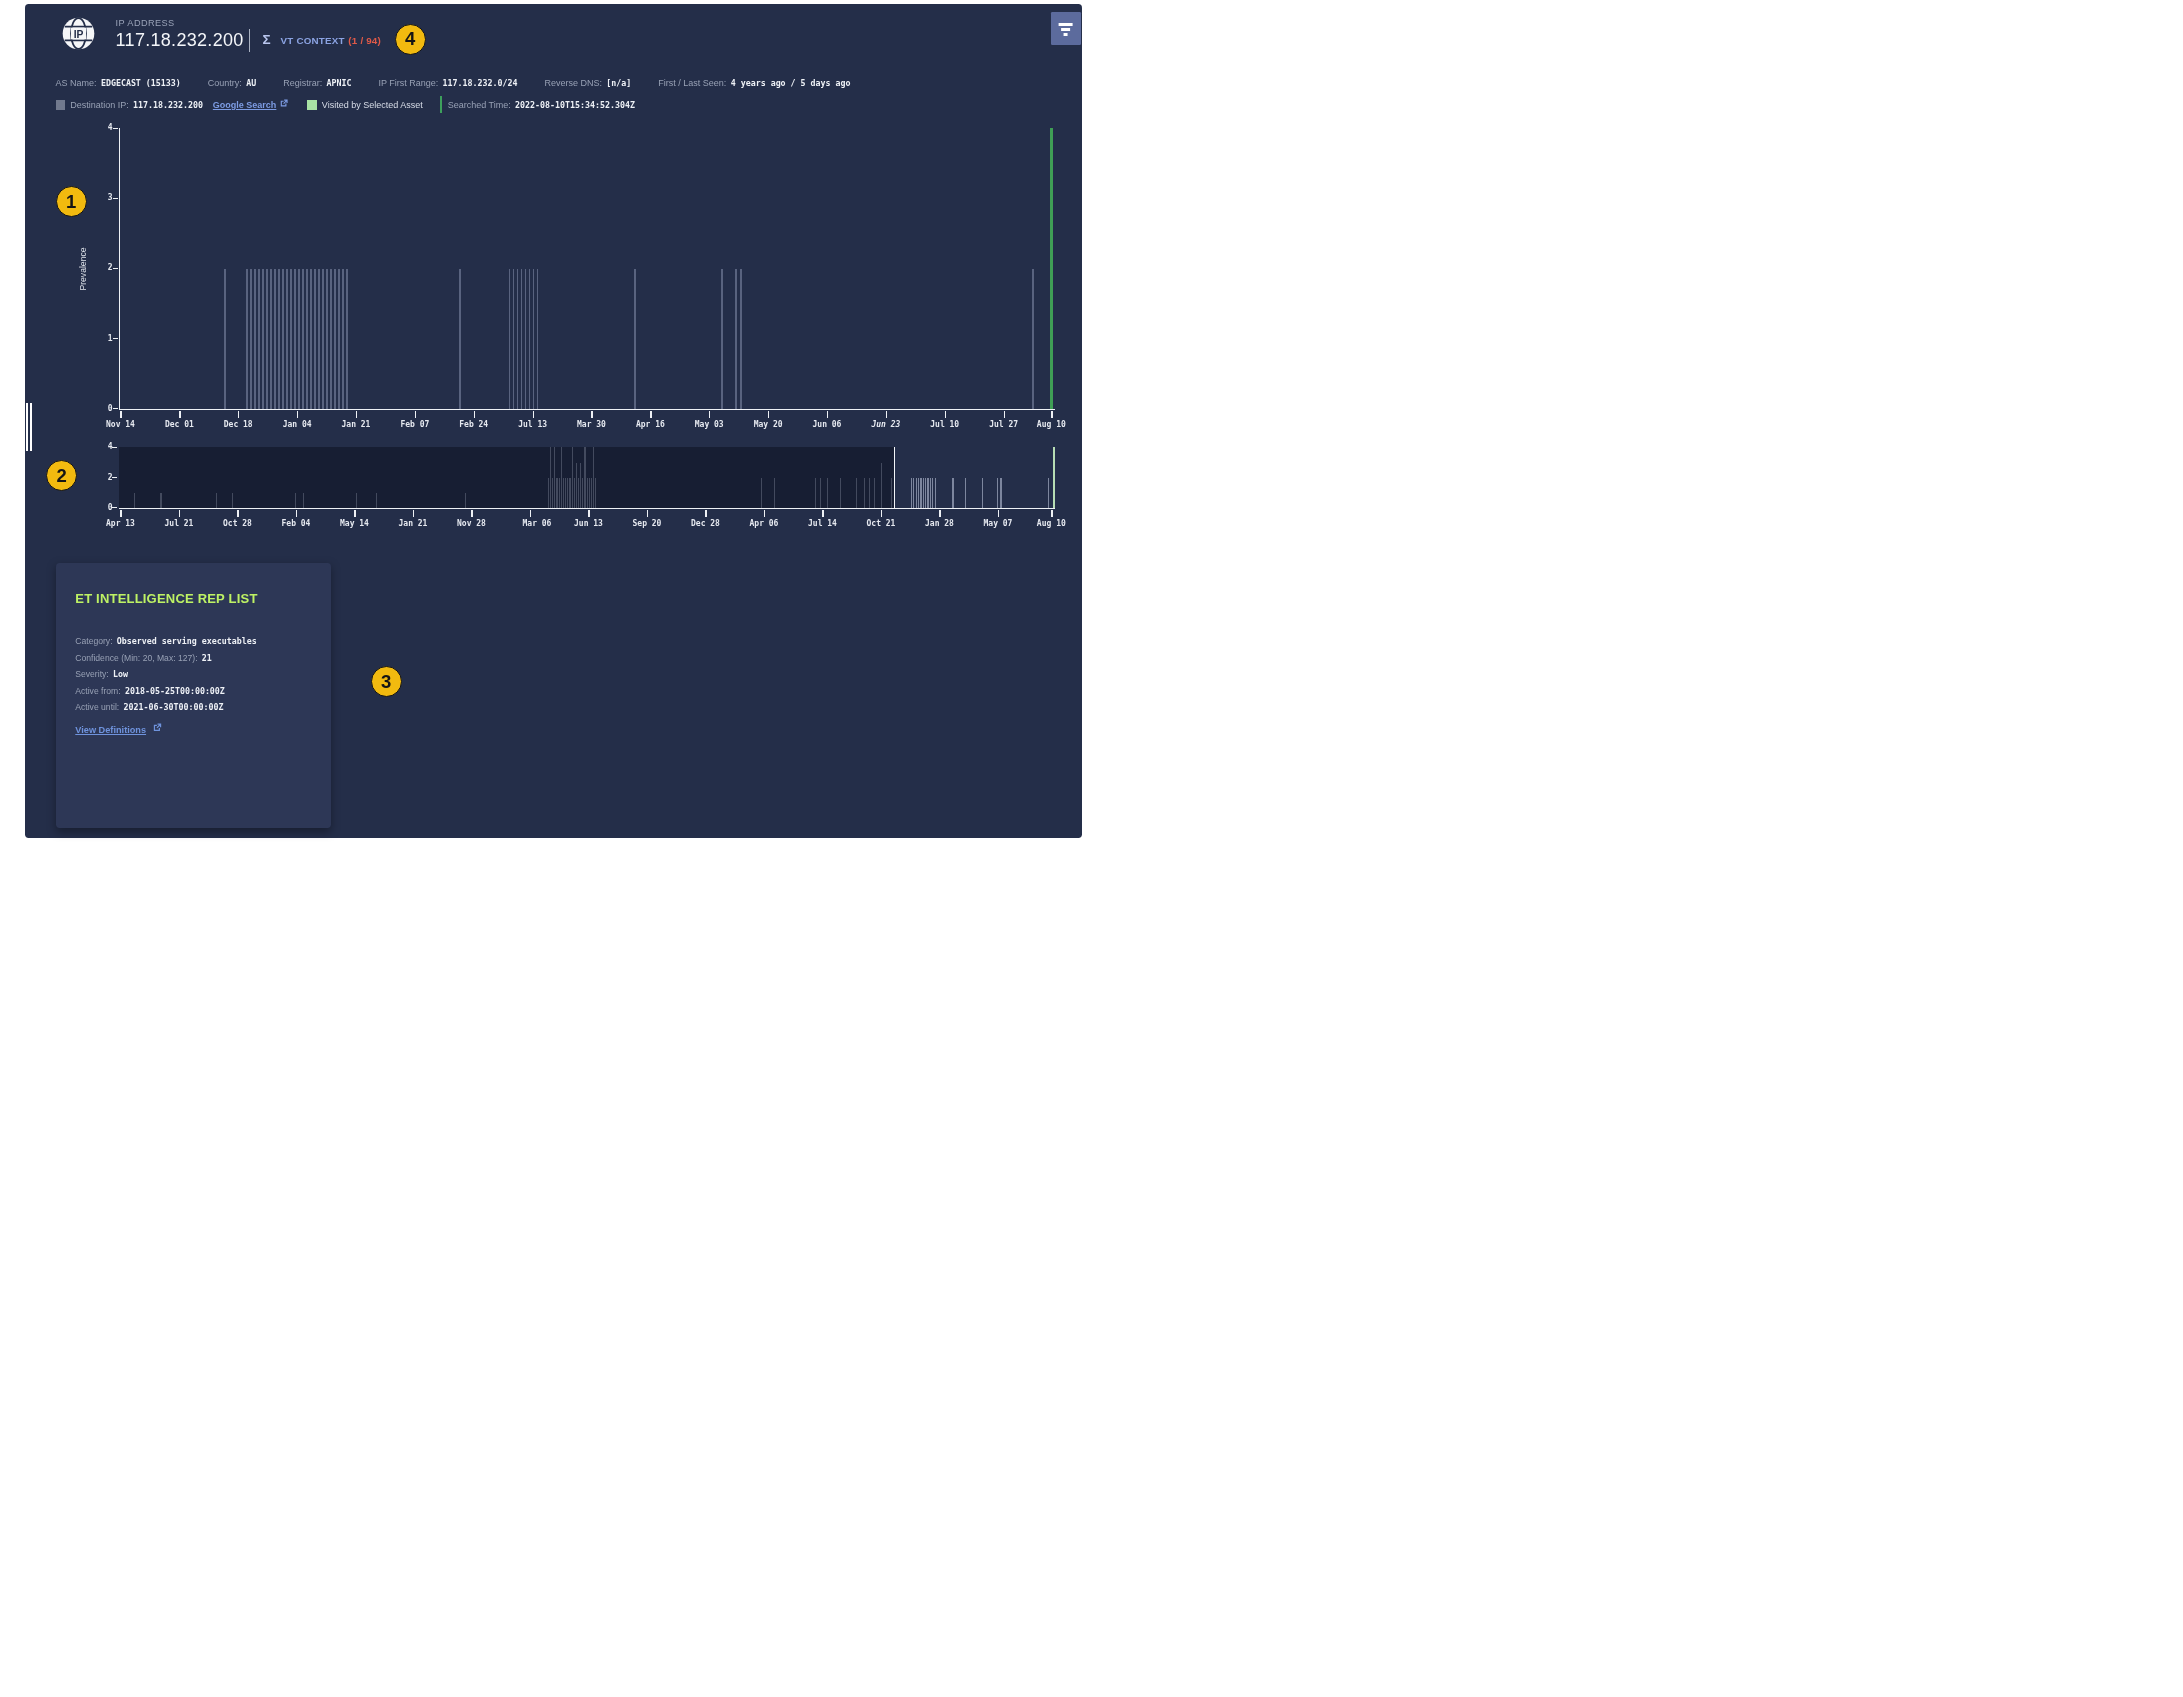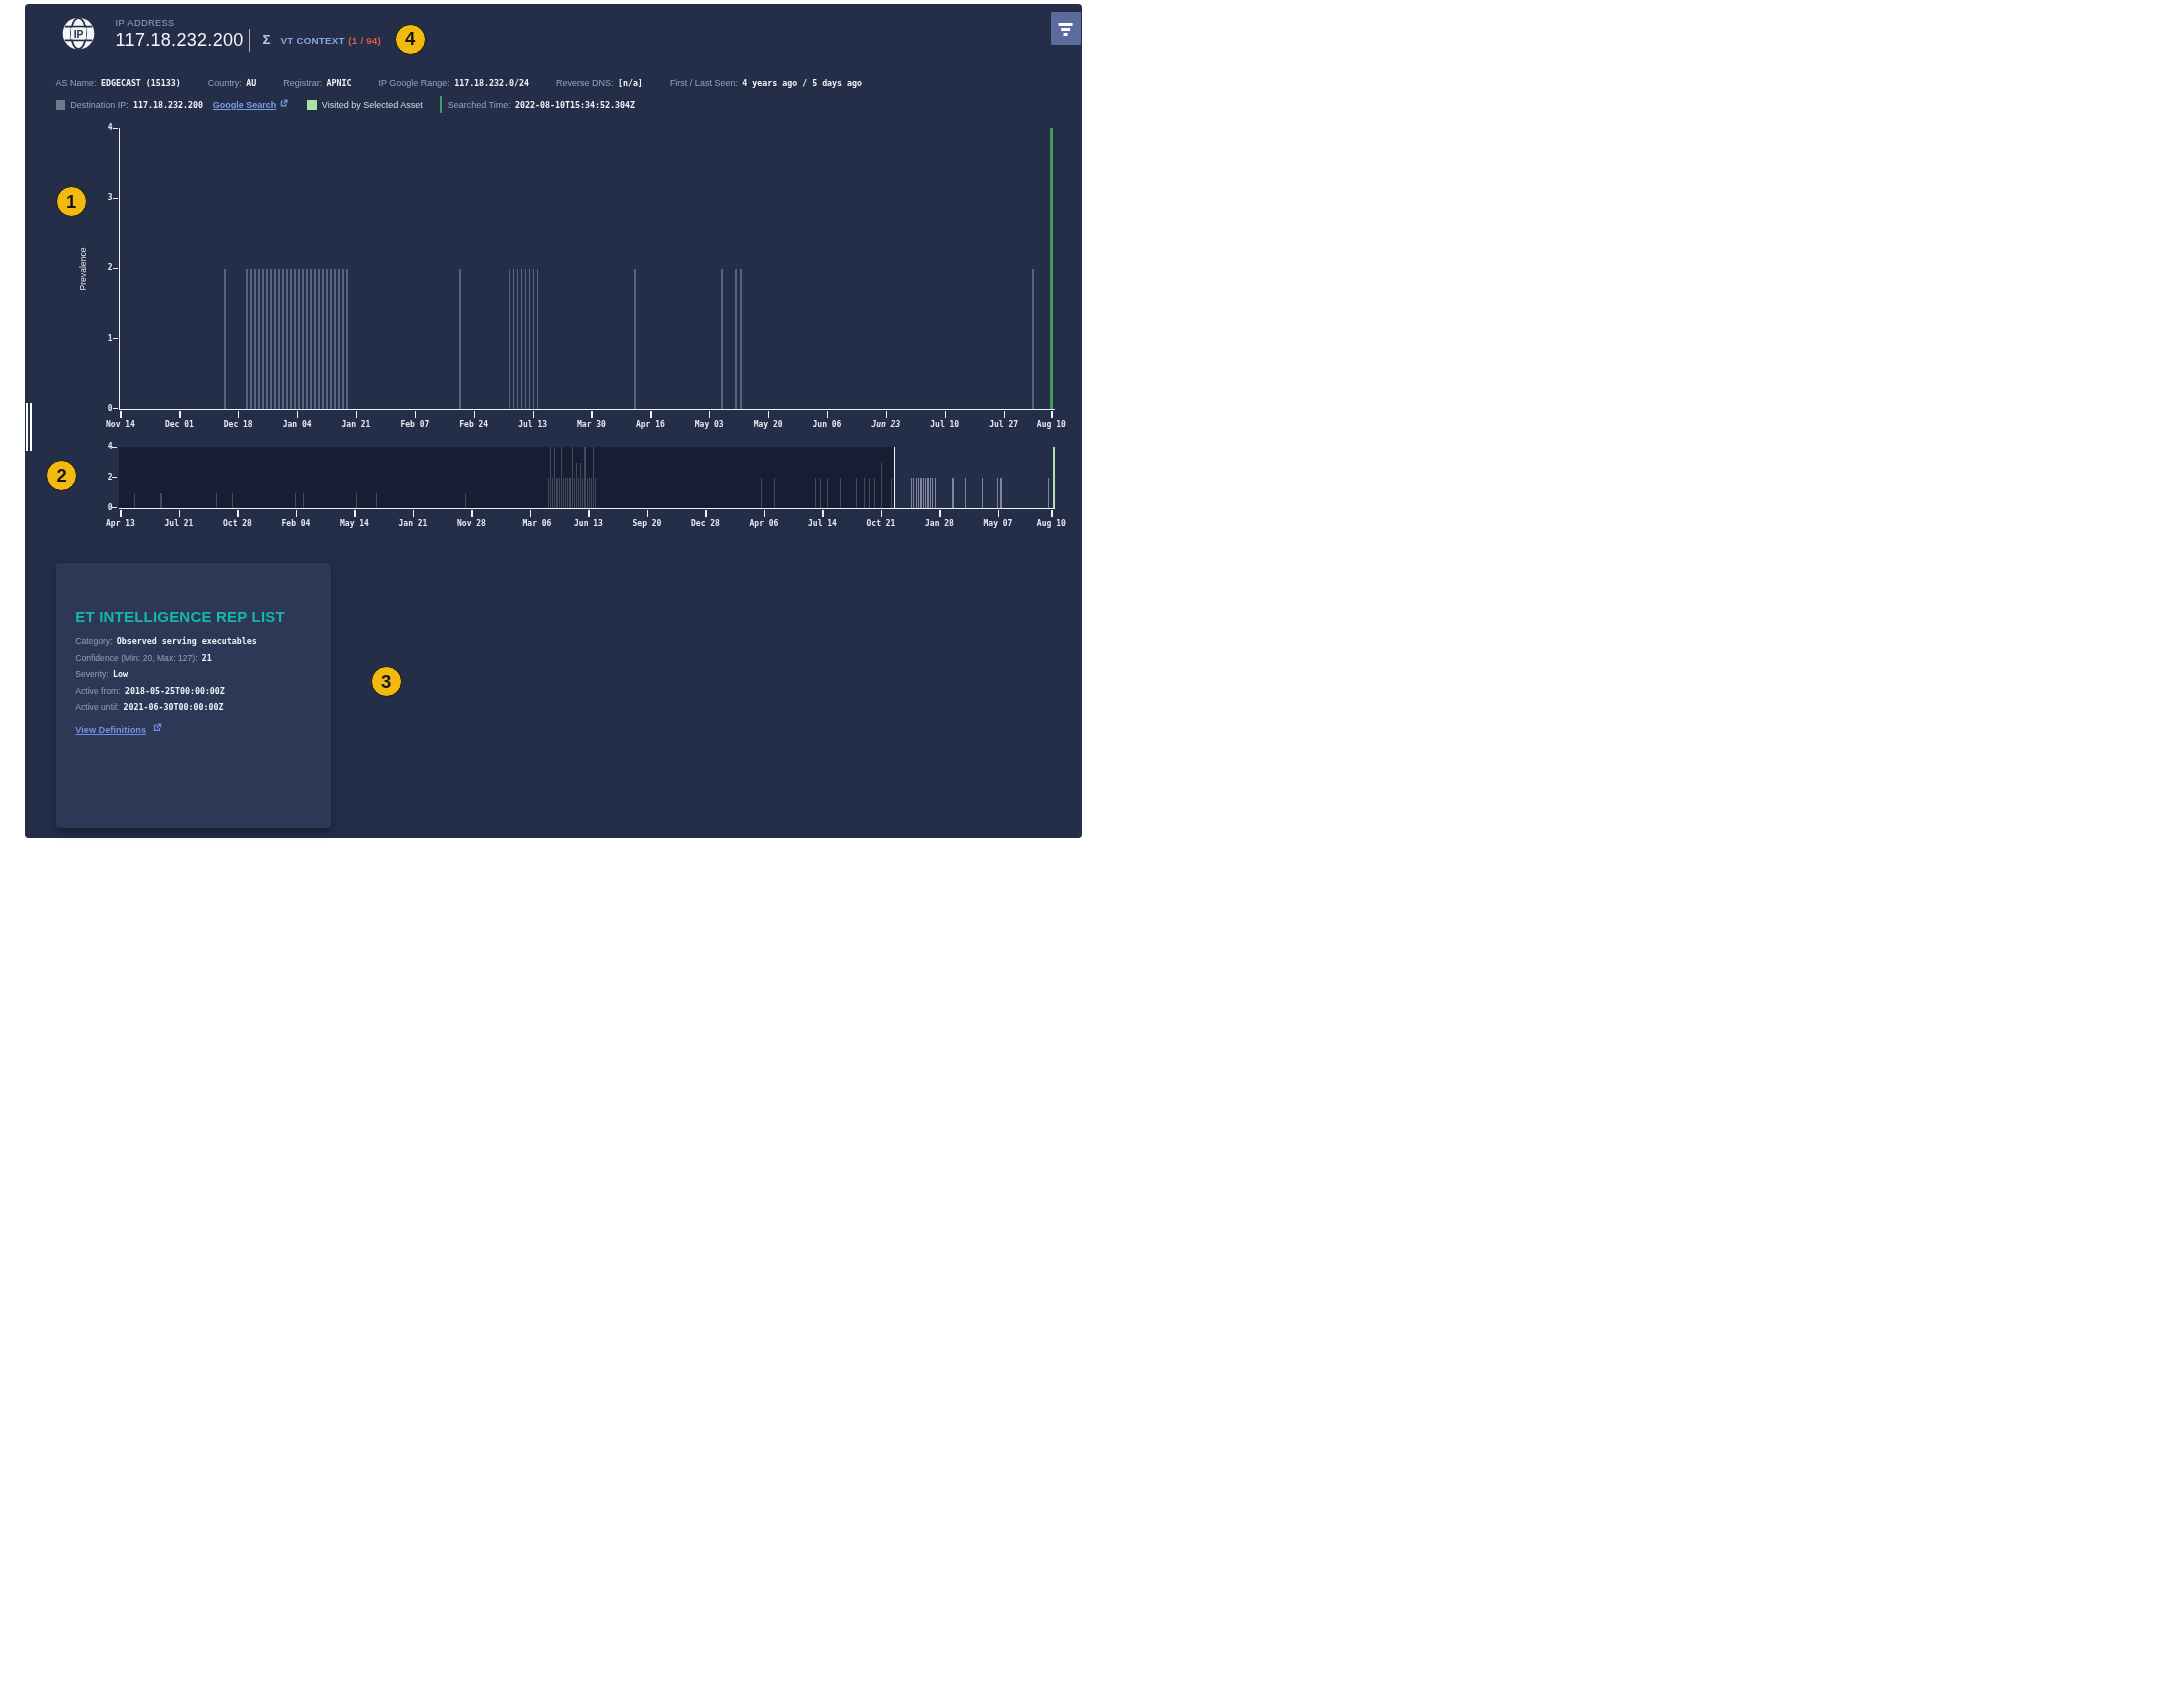--- a/index.html
+++ b/index.html
@@ -55,21 +55,21 @@
   .win-unsel{position:absolute;left:0;top:0;bottom:0;background:rgba(9,14,30,.5);}
   .brush-handle{position:absolute;top:0;bottom:0;width:1.8px;cursor:ew-resize;z-index:3;}
   .pane-handle{position:absolute;left:1.8px;top:399px;width:7.4px;height:48px;cursor:row-resize;}
   .pane-handle i{position:absolute;top:0;bottom:0;width:1.8px;background:#ffffff;display:block;}
   .pane-handle i:nth-child(1){left:0;}
   .pane-handle i:nth-child(2){left:3.7px;}
 
   
   .card{position:absolute;left:31px;top:559px;width:275px;height:265px;background:#2d3756;border-radius:3.7px;
     box-shadow:0 3.1px 9.8px rgba(0,0,0,.35);}
-  .card-title{position:absolute;left:19.7px;top:45px;color:#14b8a6;font-size:15px;font-weight:bold;letter-spacing:0.2px;}
+  .card-title{position:absolute;left:19.7px;top:28px;color:#bef264;font-size:13px;font-weight:bold;letter-spacing:0.2px;}
   .card-fields{position:absolute;left:19.7px;top:70px;right:12.3px;}
   .card-row{line-height:15.4px;white-space:nowrap;}
   .card-row .ml{font-size:8.6px;}
   .card-row .mv{font-size:8.3px;}
   .card-link{position:absolute;left:19.7px;top:160px;}
   .card-link a{color:#6f93dd;font-size:9.2px;font-weight:bold;text-decoration:underline;cursor:pointer;}
   .card-link .ext{color:#6f93dd;}
 
   
   .ann{position:absolute;width:31px;height:31px;border-radius:50%;background:#f2ba0f;border:1.8px solid #151515;
@@ -103,21 +103,21 @@
   <div class="filter-btn" title="Filter">
       <i></i>
       <i></i>
       <i></i>
     </div>
 
   <div class="meta-row">
     <span class="meta-item"><span class="ml">AS Name:</span><span class="mv">EDGECAST (15133)</span></span>
     <span class="meta-item"><span class="ml">Country:</span><span class="mv">AU</span></span>
     <span class="meta-item"><span class="ml">Registrar:</span><span class="mv">APNIC</span></span>
-    <span class="meta-item"><span class="ml">IP Google Range:</span><span class="mv">117.18.232.0/24</span></span>
+    <span class="meta-item"><span class="ml">IP First Range:</span><span class="mv">117.18.232.0/24</span></span>
     <span class="meta-item"><span class="ml">Reverse DNS:</span><span class="mv">[n/a]</span></span>
     <span class="meta-item"><span class="ml">First / Last Seen:</span><span class="mv">4 years ago / 5 days ago</span></span>
   </div>
 
   <div class="legend-row">
     <span class="swatch sw-dest"></span>
     <span class="ml">Destination IP:</span>
     <span class="mv" style="margin-right:9.8px;">117.18.232.200</span>
     <a class="link">Google Search</a>
     <span class="ext">

